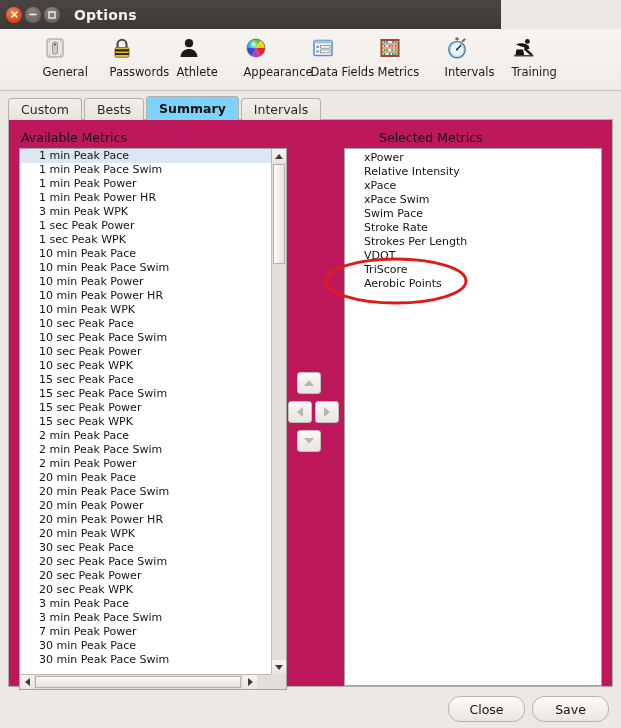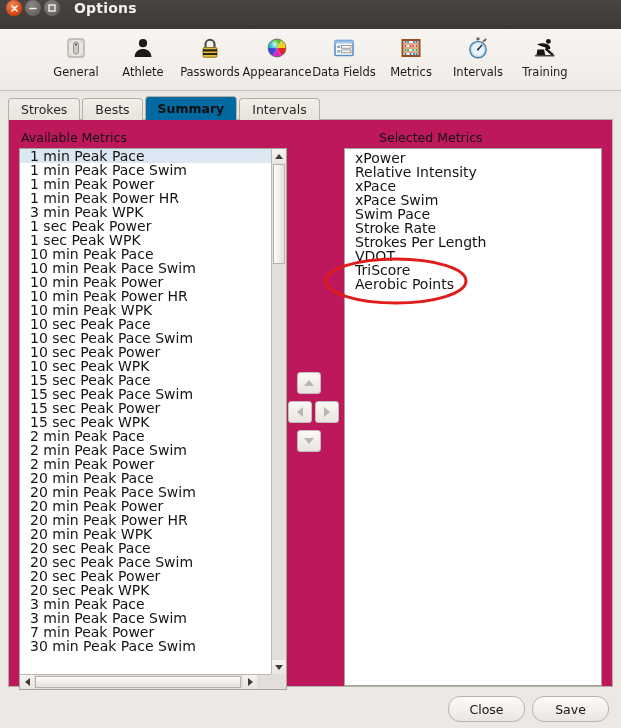--- a/index.html
+++ b/index.html
@@ -6,23 +6,23 @@
   html, body {
     margin: 0; padding: 0;
     width: 621px; height: 728px;
     background: #ece9e4;
     font-family: "DejaVu Sans", "Liberation Sans", sans-serif;
     overflow: hidden;
   }
 
   
   #titlebar {
-    position: absolute; left: 0; top: 0; width: 621px; height: 29px;
+    position: absolute; left: 0; top: 0; width: 501px; height: 29px;
     background: linear-gradient(to bottom, #494441 0%, #3d3936 100%);
-    display: flex; align-items: flex-start;
+    display: flex; align-items: center;
   }
   .winbtns { display: flex; align-items: center; gap: 3px; margin-left: 6px; }
   .wb { width: 16px; height: 16px; border-radius: 50%; position: relative;
         display: flex; align-items: center; justify-content: center;
         font-size: 9px; color: #f7f3ef; line-height: 1; }
   .wb-close { background: radial-gradient(circle at 40% 32%, #f08b5c 0%, #dd4814 62%, #b33a0f 100%); }
   .wb-min   { background: radial-gradient(circle at 40% 32%, #8a8480 0%, #6d6763 65%, #5a5450 100%); }
   .wb-max   { background: radial-gradient(circle at 40% 32%, #8a8480 0%, #6d6763 65%, #5a5450 100%); }
   .wb svg { display: block; }
   #title-text {
@@ -32,63 +32,63 @@
 
   
   #toolbar {
     position: absolute; left: 0; top: 29px; width: 621px; height: 62px;
     background: linear-gradient(to bottom, #f7f4f1 0%, #f3efeb 60%, #eeeae5 100%);
     border-bottom: 1px solid #c7c1bb;
     display: flex; align-items: flex-start; justify-content: center;
     padding-top: 4px;
   }
   .tbitem {
-    width: 67px; display: flex; flex-direction: column; align-items: center;
+    width: 67px; display: flex; flex-direction: column; align-items: flex-start;
     cursor: default;
   }
   .tbicon { height: 30px; display: flex; align-items: center; justify-content: center; }
   .tblabel { font-size: 11.5px; color: #1d1b19; margin-top: 2px; white-space: nowrap; }
 
   
   #tabstrip {
     position: absolute; left: 8px; top: 96px; width: 605px; height: 24px;
     display: flex; align-items: flex-end; z-index: 5;
   }
   .tab {
     height: 22px; padding: 0 12px; display: flex; align-items: center;
     font-size: 12.5px; color: #2a2724;
     border: 1px solid #b5afa9; border-bottom: none;
     border-radius: 4px 4px 0 0;
     background: linear-gradient(to bottom, #f2eee9 0%, #e8e3dd 100%);
     margin-right: 2px;
   }
   .tab.active {
-    height: 24px; background: #0369a1; color: #100f0e; font-weight: bold;
+    height: 24px; background: #7dd3fc; color: #100f0e; font-weight: bold;
     border-color: #b5afa9; position: relative; z-index: 6;
   }
 
   
   #panel {
     position: absolute; left: 8px; top: 119px; width: 605px; height: 568px;
     background: #be185d; border: 1px solid #b5afa9;
   }
 
   .grouplabel {
     position: absolute; font-size: 12.5px; color: #14120f;
   }
 
   
   .listbox {
     position: absolute; background: #ffffff;
     border: 1px solid #a8a29c; overflow: hidden;
   }
   .listinner { position: absolute; left: 0; top: 0; right: 0; bottom: 0; overflow: hidden; }
   .lrow {
-    height: 14px; line-height: 14px; padding-left: 10px;
-    font-size: 14px; color: #161412; white-space: nowrap;
+    height: 14px; line-height: 14px; padding-left: 19px;
+    font-size: 11px; color: #161412; white-space: nowrap;
   }
   .lrow.sel { background: #dbe7f2; }
 
   
   .vsb {
     position: absolute; top: 0; right: 0; width: 15px; bottom: 0;
     background: #e2dfda; border-left: 1px solid #bdb8b2;
   }
   .sbbtn {
     position: absolute; left: 0; width: 14px; height: 14px;
@@ -178,36 +178,36 @@
         <circle cx="6.4" cy="18.8" r=".7" fill="#a9a39d"></circle>
           <circle cx="17.6" cy="18.8" r=".7" fill="#a9a39d"></circle>
       </svg>
     </div>
     <div class="tblabel">General</div>
   </div>
 
   <div class="tbitem">
     <div class="tbicon">
       <svg width="24" height="24" viewBox="0 0 24 24">
-        <circle cx="12" cy="7.2" r="4.1" fill="#1c1a18"></circle>
-        <path d="M3.5,21 C4,15.2 8,13 12,13 C16,13 20,15.2 20.5,21 Z" fill="#1c1a18"></path>
-      </svg>
-    </div>
-    <div class="tblabel">Athlete</div>
-  </div>
-
-  <div class="tbitem">
-    <div class="tbicon">
-      <svg width="24" height="24" viewBox="0 0 24 24">
         <path d="M7.5,12 L7.5,8.3 A4.5,4.5 0 0 1 16.5,8.3 L16.5,12" fill="none" stroke="#4d4843" stroke-width="2.1"></path>
         <rect x="5" y="11.6" width="14" height="9.6" rx="1.3" fill="#e8c23a" stroke="#8a7113" stroke-width="1"></rect>
         <path d="M5,14.4 L19,14.4 M5,18 L19,18" stroke="#2a2622" stroke-width="2.1"></path>
       </svg>
     </div>
     <div class="tblabel">Passwords</div>
+  </div>
+
+  <div class="tbitem">
+    <div class="tbicon">
+      <svg width="24" height="24" viewBox="0 0 24 24">
+        <circle cx="12" cy="7.2" r="4.1" fill="#1c1a18"></circle>
+        <path d="M3.5,21 C4,15.2 8,13 12,13 C16,13 20,15.2 20.5,21 Z" fill="#1c1a18"></path>
+      </svg>
+    </div>
+    <div class="tblabel">Athlete</div>
   </div>
 
   <div class="tbitem">
     <div class="tbicon">
       <svg width="24" height="24" viewBox="0 0 24 24">
         <defs>
           <radialGradient id="cwg" cx="38%" cy="30%">
             <stop offset="0%" stop-color="#ffffff" stop-opacity=".85"></stop>
             <stop offset="55%" stop-color="#ffffff" stop-opacity="0"></stop>
           </radialGradient>
@@ -297,21 +297,21 @@
         <path d="M4.4,13.6 L11,13.6 L12.4,19.6 L3.4,19.6 Z" fill="#17150f"></path>
         <path d="M13.2,13.2 L19.4,18.6" stroke="#17150f" stroke-width="2.4" stroke-linecap="round"></path>
         <path d="M2.6,19.8 L20.8,19.8" stroke="#45403a" stroke-width="1.6" stroke-linecap="round"></path>
       </svg>
     </div>
     <div class="tblabel">Training</div>
   </div>
 </div>
 
 <div id="tabstrip">
-  <div class="tab">Strokes</div>
+  <div class="tab">Custom</div>
   <div class="tab">Bests</div>
   <div class="tab active">Summary</div>
   <div class="tab">Intervals</div>
 </div>
 
 <div id="panel">
 
   <div class="grouplabel" style="left:12px; top:10px;">Available Metrics</div>
 
   <div class="listbox" id="avail-box" style="left:10px; top:28px; width:268px; height:542px;">
@@ -337,27 +337,28 @@
         <div class="lrow">15 sec Peak Power</div>
         <div class="lrow">15 sec Peak WPK</div>
         <div class="lrow">2 min Peak Pace</div>
         <div class="lrow">2 min Peak Pace Swim</div>
         <div class="lrow">2 min Peak Power</div>
         <div class="lrow">20 min Peak Pace</div>
         <div class="lrow">20 min Peak Pace Swim</div>
         <div class="lrow">20 min Peak Power</div>
         <div class="lrow">20 min Peak Power HR</div>
         <div class="lrow">20 min Peak WPK</div>
-        <div class="lrow">20 sec Peak Pace</div>
+        <div class="lrow">30 sec Peak Pace</div>
         <div class="lrow">20 sec Peak Pace Swim</div>
         <div class="lrow">20 sec Peak Power</div>
         <div class="lrow">20 sec Peak WPK</div>
         <div class="lrow">3 min Peak Pace</div>
         <div class="lrow">3 min Peak Pace Swim</div>
         <div class="lrow">7 min Peak Power</div>
+        <div class="lrow">30 min Peak Pace</div>
         <div class="lrow">30 min Peak Pace Swim</div>
       </div>
 
     <div class="vsb" style="bottom:15px;">
       <div class="sbbtn top">
           <div class="arrow a-up"></div>
         </div>
       <div class="vthumb" style="top:15px; height:100px;"></div>
       <div class="sbbtn bot">
           <div class="arrow a-down"></div>

